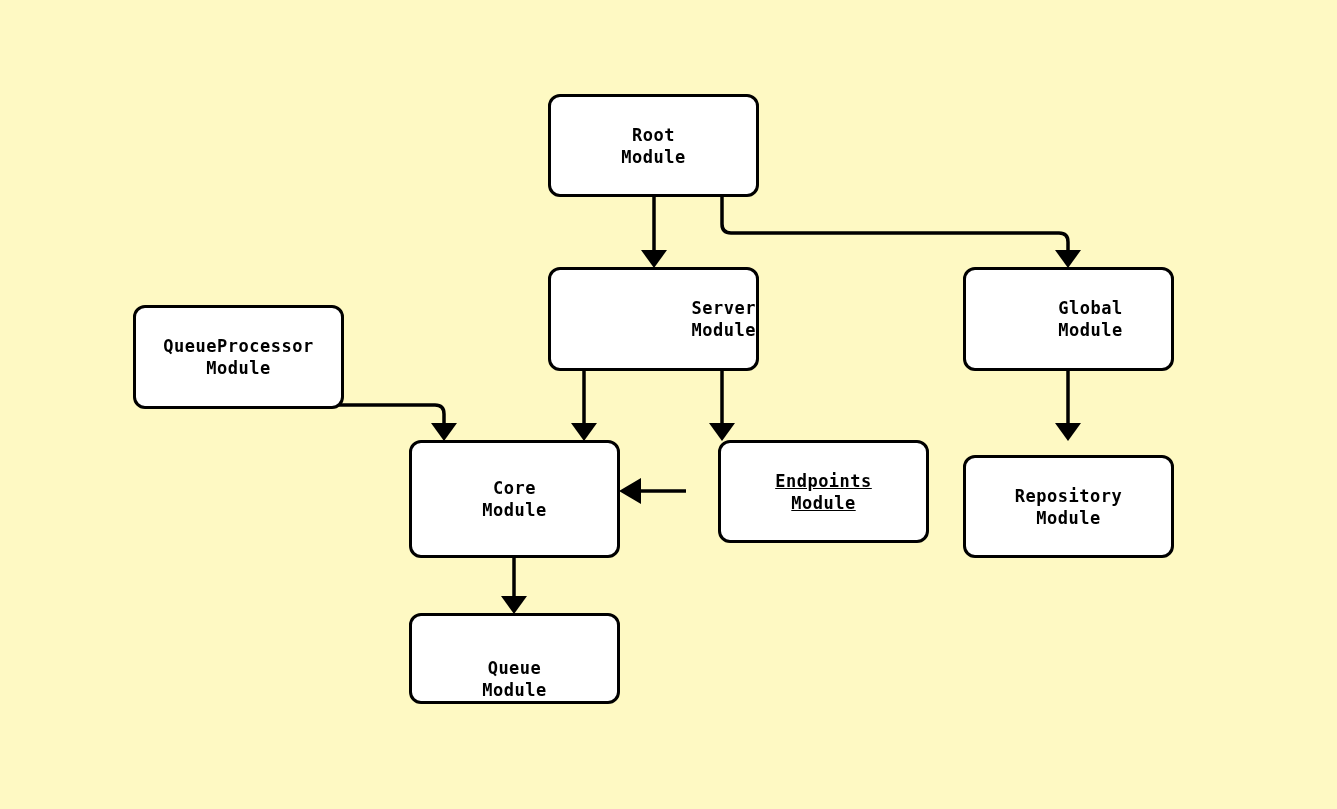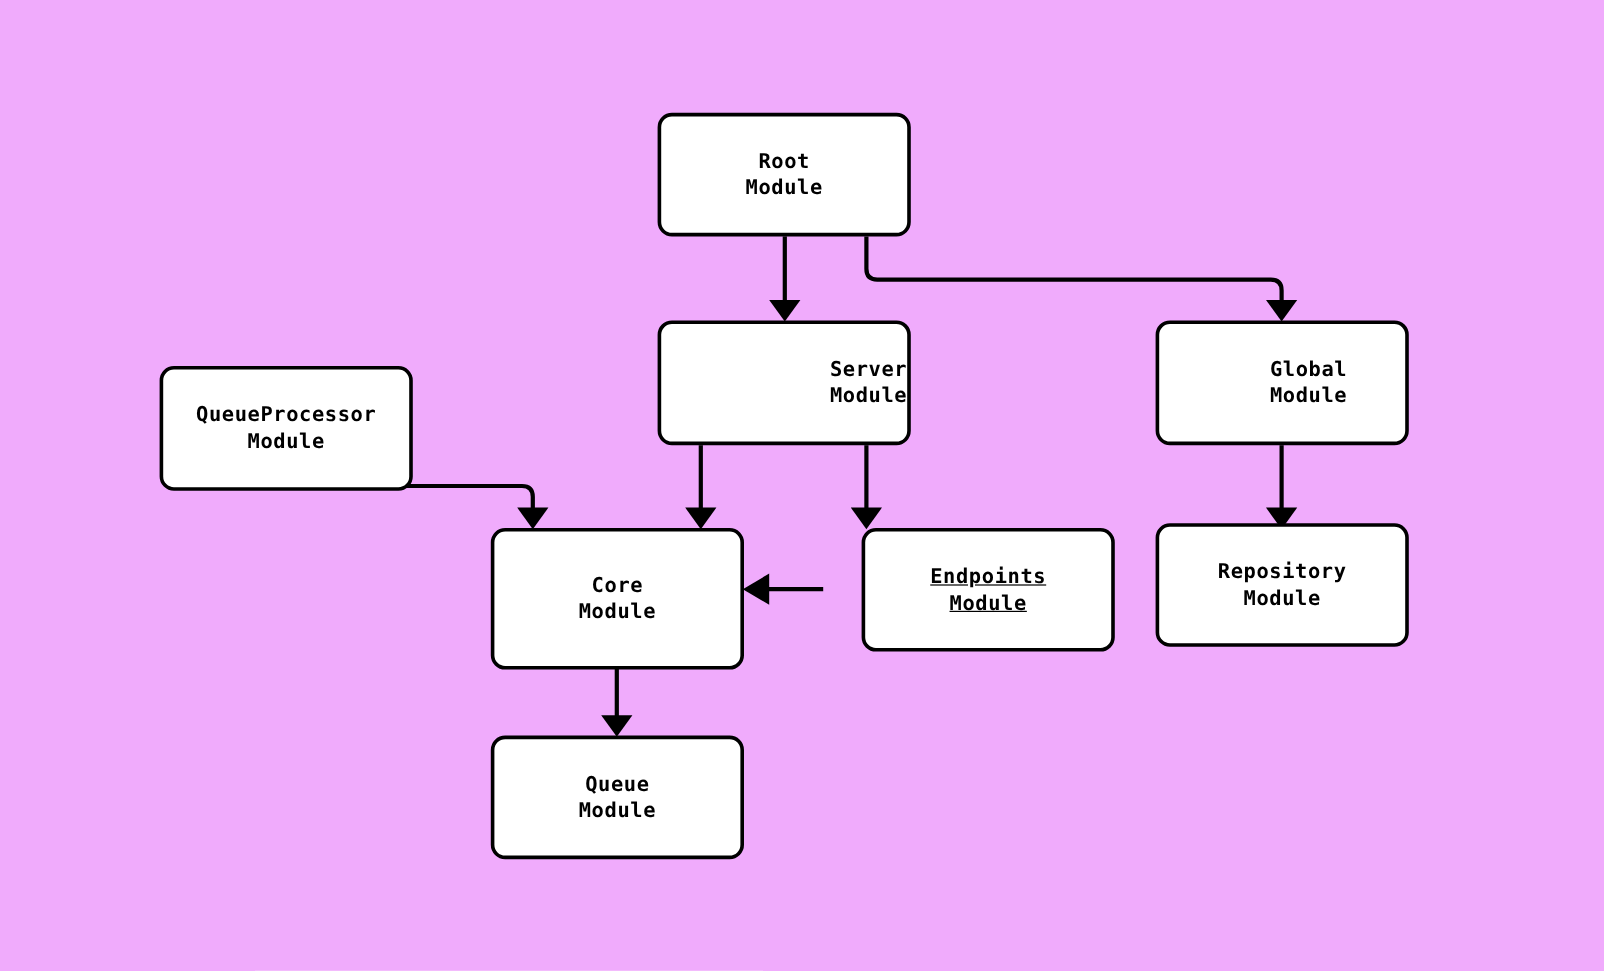--- a/index.html
+++ b/index.html
@@ -11,21 +11,21 @@
   body {
     width: 1337px;
     height: 809px;
     font-family: "DejaVu Sans Mono", "Liberation Mono", monospace;
     overflow: hidden;
   }
   #diagram-root {
     position: relative;
     width: 1337px;
     height: 809px;
-    background: #f0abfc;
+    background: #fef9c3;
   }
   #diagram-svg {
     position: absolute;
     top: 0;
     left: 0;
     width: 1337px;
     height: 809px;
   }
   .node-box {
     position: absolute;
@@ -117,23 +117,23 @@
   <div class="node-box" style="left:409px; top:440px; width:211px; height:118px;">
     <div class="node-label">Core
 Module</div>
   </div>
 
   <div class="node-box" style="left:718px; top:440px; width:211px; height:103px;text-decoration:underline;">
     <div class="node-label">Endpoints
 Module</div>
   </div>
 
-  <div class="node-box" style="left:963px; top:436px; width:211px; height:103px;">
+  <div class="node-box" style="left:963px; top:455px; width:211px; height:103px;">
     <div class="node-label">Repository
 Module</div>
   </div>
 
-  <div class="node-box" style="left:409px; top:613px; width:211px; height:103px;">
+  <div class="node-box" style="left:409px; top:613px; width:211px; height:91px;align-items:flex-end;">
     <div class="node-label">Queue
 Module</div>
   </div>
 
 </div>
 
 </body></html>

